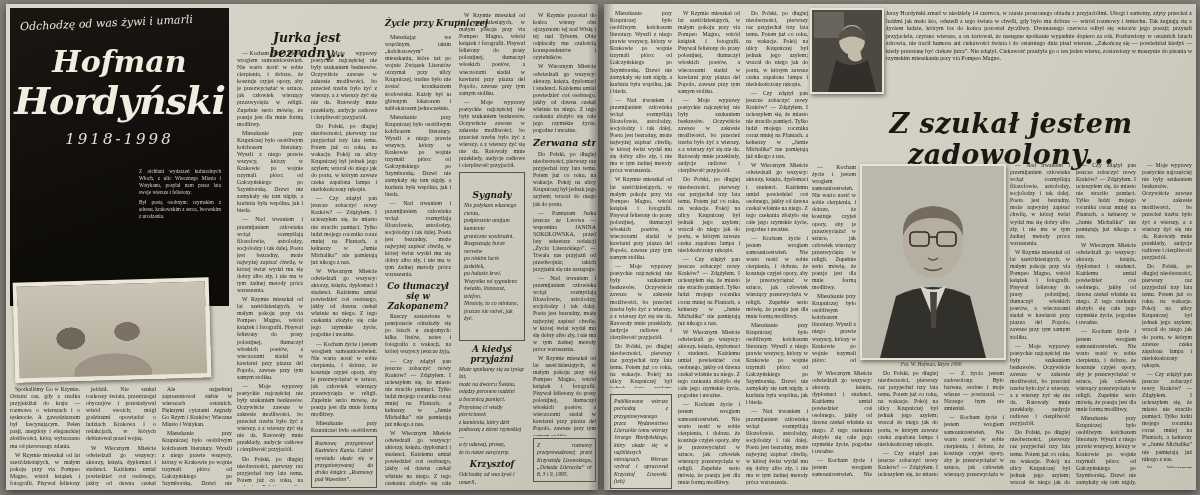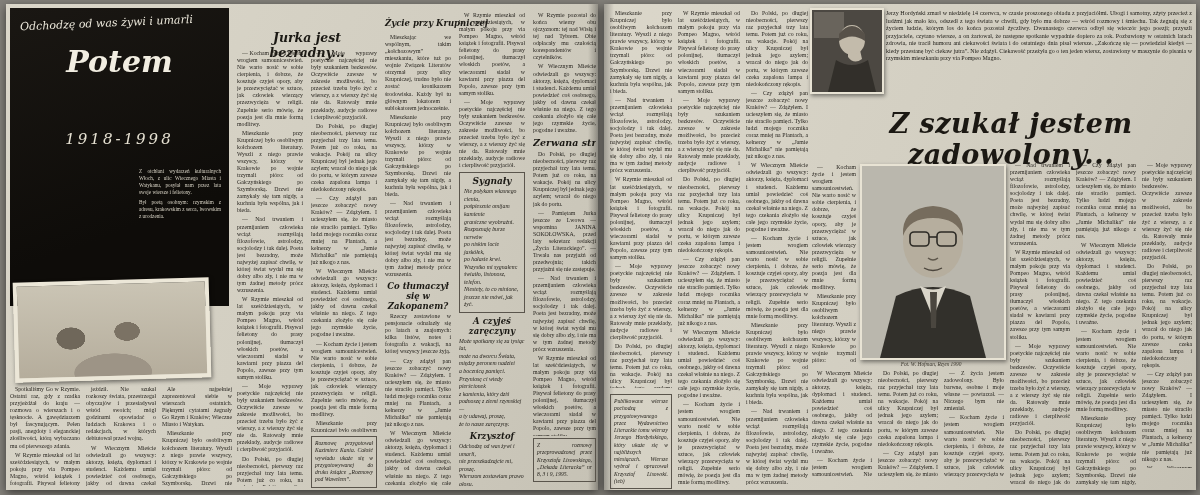--- a/index.html
+++ b/index.html
@@ -7,21 +7,21 @@
   .page{position:absolute;top:4px;width:592px;height:486px;background:linear-gradient(115deg,#dbd7ca 0%,#d2cec1 55%,#c6c2b5 100%);box-shadow:0 3px 9px rgba(0,0,0,.55);}
   .col{position:absolute;overflow:hidden;}
   .para{font:5.8px/1.22 "Liberation Serif",serif;color:#211e19;text-align:justify;margin:0 0 2px;text-indent:5px;}
   .leadpara{font:6px/1.25 "Liberation Serif",serif;color:#1d1b16;text-align:justify;margin:0 0 2px;}
   .vline{font:italic 5.8px/1.3 "Liberation Serif",serif;color:#26231d;margin:0;}
   .panelpara{font:5.2px/1.35 "Liberation Serif",serif;color:#d9d4c6;text-align:justify;margin:0 0 3px;}
   .head1{font:italic 700 12.5px "DejaVu Serif",serif;color:#1b1914;text-align:center;}
   .head2{font:italic 700 8.5px "DejaVu Serif",serif;color:#1b1914;text-align:center;margin:3px 0 2px;}
   .headcol{font:italic 700 8.5px "DejaVu Serif",serif;color:#1b1914;text-align:center;white-space:nowrap;}
   .notebox{position:absolute;border:1px solid #5a554c;padding:3px;font:italic 5.6px/1.3 "Liberation Serif",serif;color:#25221c;text-align:justify;}
-  .poembox{border:1px solid #5a554c;padding:3px 4px;margin:3px 0;}
+  .poembox{border:1px solid #5a554c;padding:17px 4px;margin:3px 0;}
   .boxtitle{font:italic 700 9px "DejaVu Serif",serif;text-align:center;color:#1b1914;margin-bottom:2px;}
   .panel{position:absolute;left:4px;top:4px;width:219px;height:298px;background:linear-gradient(160deg,#1a1713,#0e0c09 70%);}
   .script{position:absolute;left:10px;top:8px;width:200px;transform:rotate(-2.5deg);font:italic 11px "DejaVu Serif",serif;color:#ece8db;}
   .fname{position:absolute;left:0;top:36px;width:100%;text-align:center;font:italic 700 30px "DejaVu Serif",serif;color:#f1ede1;}
   .lname{position:absolute;left:0;top:70px;width:100%;text-align:center;font:italic 700 38px "DejaVu Serif",serif;color:#f1ede1;letter-spacing:-1px;}
   .years{position:absolute;left:0;top:122px;width:100%;text-align:center;font:italic 15px "DejaVu Serif",serif;color:#e6e1d2;letter-spacing:3px;}
   .photo1{position:absolute;left:8px;top:276px;width:188px;height:92px;border:4px solid #ece7d8;transform:rotate(-1.6deg);box-shadow:1px 2px 4px rgba(0,0,0,.5);
     background:
       radial-gradient(ellipse 34px 26px at 28% 58%, #6f675a 0 42%, rgba(0,0,0,0) 43%),
       radial-gradient(ellipse 30px 22px at 58% 52%, #7b7264 0 42%, rgba(0,0,0,0) 43%),
@@ -37,21 +37,22 @@
 </head>
 <body>
 
 <div class="stage">
 
   <div class="page" style="left:6px">
     <div class="gutL"></div>
 
     <div class="panel">
       <div class="script">Odchodzę od was żywi i umarli</div>
-      <div class="fname">Potem</div>
+      <div class="fname">Hofman</div>
+      <div class="lname">Hordyński</div>
       <div class="years">1918-1998</div>
       <div class="col" style="right:8px;top:160px;width:82px;height:130px">
           <p class="panelpara">Z otchłani wydarzeń kulturalnych Włoch, z ulic Wiecznego Miasta i Watykanu, posyłał nam przez lata swoje wiersze i felietony.</p>
           <p class="panelpara">Był poetą osobnym: rzymskim z adresu, krakowskim z serca, lwowskim z urodzenia.</p>
         </div>
     </div>
 
     <div class="photo1"></div>
 
     <div class="col" style="left:4px;top:382px;width:70px;height:100px">
@@ -115,21 +116,21 @@
             <p class="vline">graniczne wyobraźni.</p>
             <p class="vline">Rozpoznaję burze nerwów</p>
             <p class="vline">po niskim locie jaskółek,</p>
             <p class="vline">po hałasie krwi.</p>
             <p class="vline">Wszystko mi sygnałem:</p>
             <p class="vline">światło, listonosz, telefon.</p>
             <p class="vline">Niestety, to co minione,</p>
             <p class="vline">jeszcze nie mówi, jak żyć.</p>
           </div>
       </div>
-      <div class="head2">A czyjeś zaręczyny</div>
+      <div class="head2">A kiedyś przyjaźni</div>
       <div>
           <p class="vline">Może spotkamy się za tysiąc lat,</p>
           <p class="vline">może na dworcu Świata,</p>
           <p class="vline">między peronem nadziei</p>
           <p class="vline">a bocznicą pamięci.</p>
           <p class="vline">Przyniosę ci wtedy pierścionek</p>
           <p class="vline">z kamienia, który dziś</p>
           <p class="vline">podnoszę z ziemi rzymskiej —</p>
           <p class="vline">a ty udawaj, proszę,</p>
           <p class="vline">że to nasze zaręczyny.</p>

